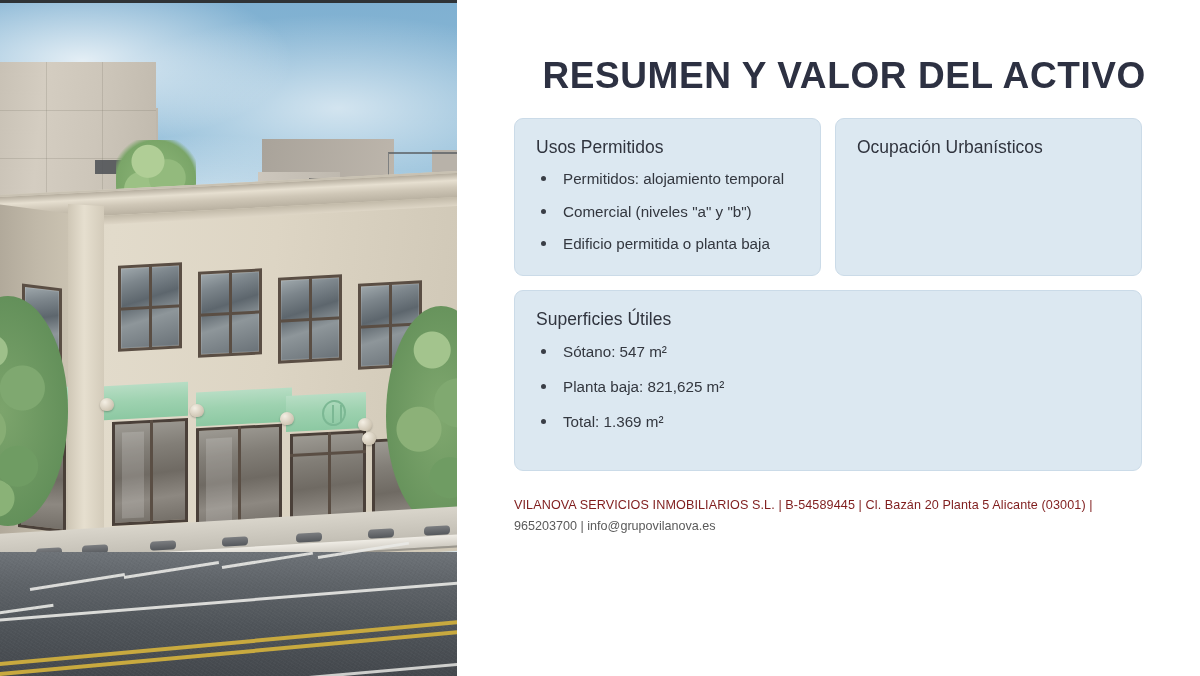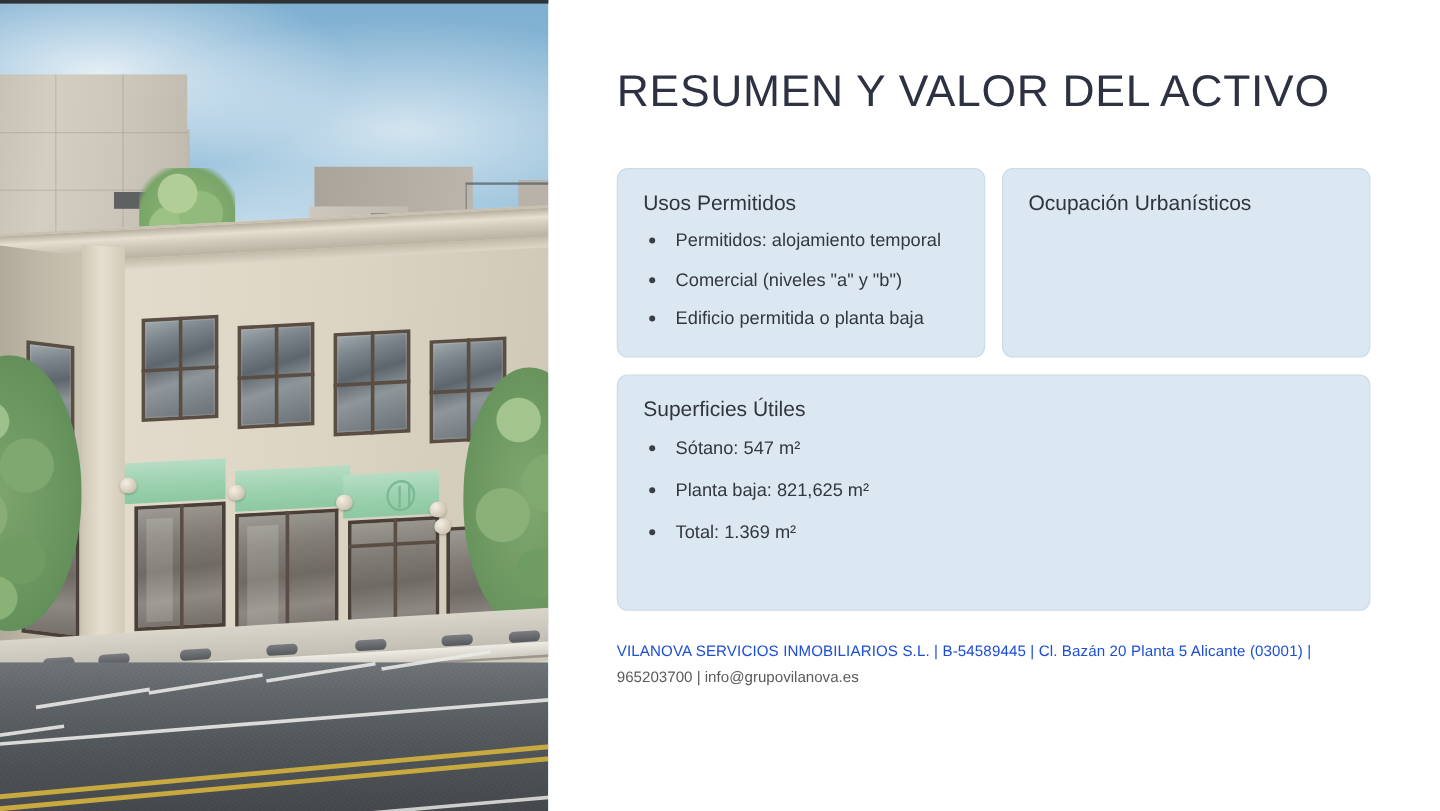--- a/index.html
+++ b/index.html
@@ -243,36 +243,37 @@
 
   
   .panel {
     position:relative;
     flex:1 1 auto;
     background:#ffffff;
     padding:55px 56px 0 57px;
   }
   .title {
     font-size:37px;
-    font-weight:400;
+    font-weight:700;
     letter-spacing:.6px;
     color:#2d3142;
     line-height:1.15;
-    margin-bottom:42px;
+    margin-bottom:20px;
     white-space:nowrap;
+    text-align:right;
   }
   .card-row { display:flex; gap:14px; }
   .card {
     background:#dce8f1;
     border:1px solid #cbdbe8;
     border-radius:9px;
     padding:17px 20px 20px 21px;
   }
   .card.half { width:307px; }
-  .card.full { width:628px; margin-top:14px; padding-bottom:40px; }
+  .card.full { width:628px; margin-top:14px; padding-bottom:24px; }
   .card-title {
     font-size:17.5px;
     color:#30343e;
     font-weight:400;
     margin-bottom:9px;
     line-height:1.3;
   }
   ul.bullets { list-style:none; }
   ul.bullets li {
     position:relative;
@@ -291,21 +292,21 @@
   }
   .card.full ul.bullets li { margin-bottom:12px; }
 
   .footer {
     margin-top:24px;
     width:632px;
     font-size:12.6px;
     line-height:1.72;
     color:#4a4a4a;
   }
-  .footer .line1 { color:#1d4ed8; letter-spacing:.1px;margin-top:20px; }
+  .footer .line1 { color:#7f1d1d; letter-spacing:.1px;margin-top:20px; }
   .footer .line2 { color:#5a5a5a; }
 </style>
 </head>
 <body>
 
 <div id="slide">
 
   <div class="top-rule"></div>
 
   <div class="render">

